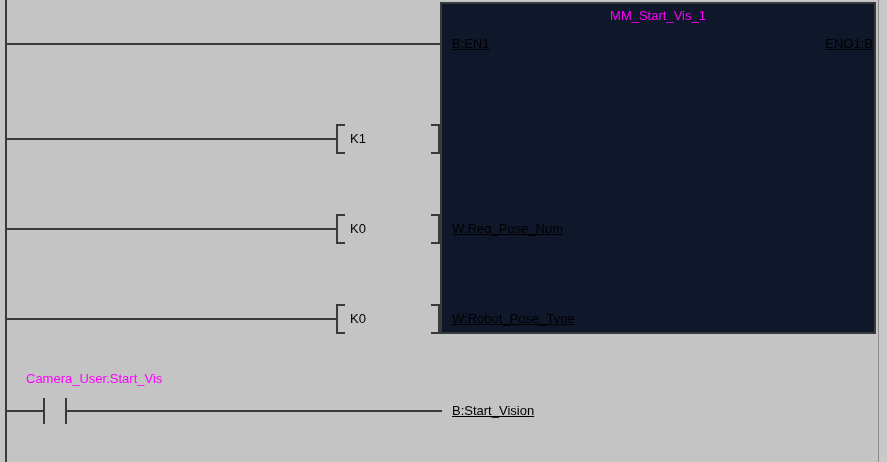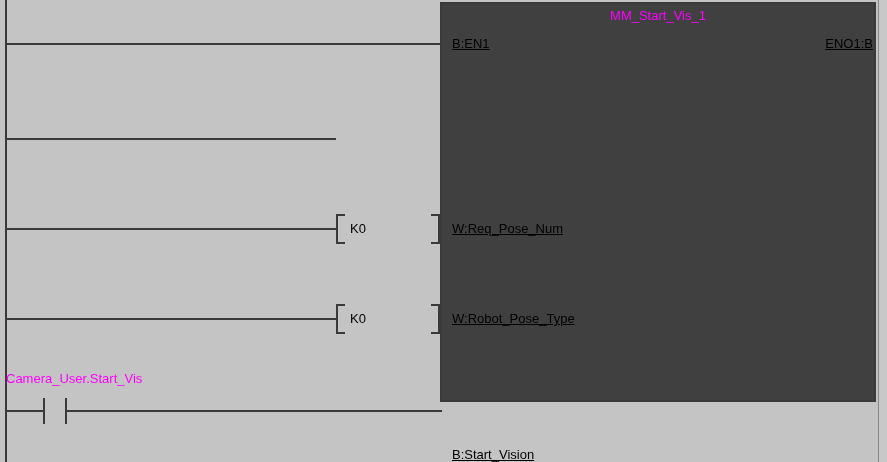--- a/index.html
+++ b/index.html
@@ -27,23 +27,23 @@
     height: 2px;
     background: #3a3a3a;
   }
 
   
   .fb {
     position: absolute;
     left: 440px;
     top: 2px;
     width: 436px;
-    height: 400px;
+    height: 332px;
     border: 2px solid #3a3a3a;
-    background: #404040;
+    background: #0f172a;
     box-sizing: border-box;
   }
   .fb-title {
     position: absolute;
     left: 0;
     right: 0;
     top: 4px;
     text-align: center;
     color: #ff00ff;
     font-size: 13px;
@@ -106,20 +106,21 @@
     background: #3a3a3a;
   }
   .contact .bar.l { left: 0; }
   .contact .bar.r { right: 0; }
   .contact-label {
     position: absolute;
     color: #ff00ff;
     font-size: 13px;
     line-height: 15px;
     white-space: nowrap;
+    padding-left: 20px;
   }
 
   
   .gutter {
     position: absolute;
     top: 0;
     right: 0;
     width: 9px;
     height: 462px;
     background: #c8c8c8;
@@ -134,20 +135,25 @@
 
   <div class="rail-v" style="left:5px; top:0px; height:45px;"></div>
   <div class="rail-v" style="left:5px; top:45px; height:95px;"></div>
   <div class="rail-v" style="left:5px; top:140px; height:90px;"></div>
   <div class="rail-v" style="left:5px; top:230px; height:90px;"></div>
   <div class="rail-v" style="left:5px; top:320px; height:142px;"></div>
 
   <div class="wire-h" style="left:5px; top:43px; width:437px;"></div>
 
   <div class="wire-h" style="left:5px; top:138px; width:331px;"></div>
+  <div class="literal" style="left:336px; top:124px; width:104px;">
+    <div class="brk l"></div>
+    <div class="val">K1</div>
+    <div class="brk r"></div>
+  </div>
 
   <div class="wire-h" style="left:5px; top:228px; width:331px;"></div>
   <div class="literal" style="left:336px; top:214px; width:104px;">
     <div class="brk l"></div>
     <div class="val">K0</div>
     <div class="brk r"></div>
   </div>
 
   <div class="wire-h" style="left:5px; top:318px; width:331px;"></div>
   <div class="literal" style="left:336px; top:304px; width:104px;">
@@ -166,17 +172,17 @@
 
   <div class="fb">
     <div class="fb-title">MM_Start_Vis_1</div>
   </div>
 
   <div class="fb-pin left" style="top:36px;">B:EN1</div>
   <div class="fb-pin right" style="top:36px;">ENO1:B</div>
 
   <div class="fb-pin left" style="top:221px;">W:Req_Pose_Num</div>
   <div class="fb-pin left" style="top:311px;">W:Robot_Pose_Type</div>
-  <div class="fb-pin left" style="top:403px;margin-top:44px;">B:Start_Vision</div>
+  <div class="fb-pin left" style="top:403px;">B:Start_Vision</div>
 
   <div class="gutter"></div>
 
 </div>
 
 </body></html>

